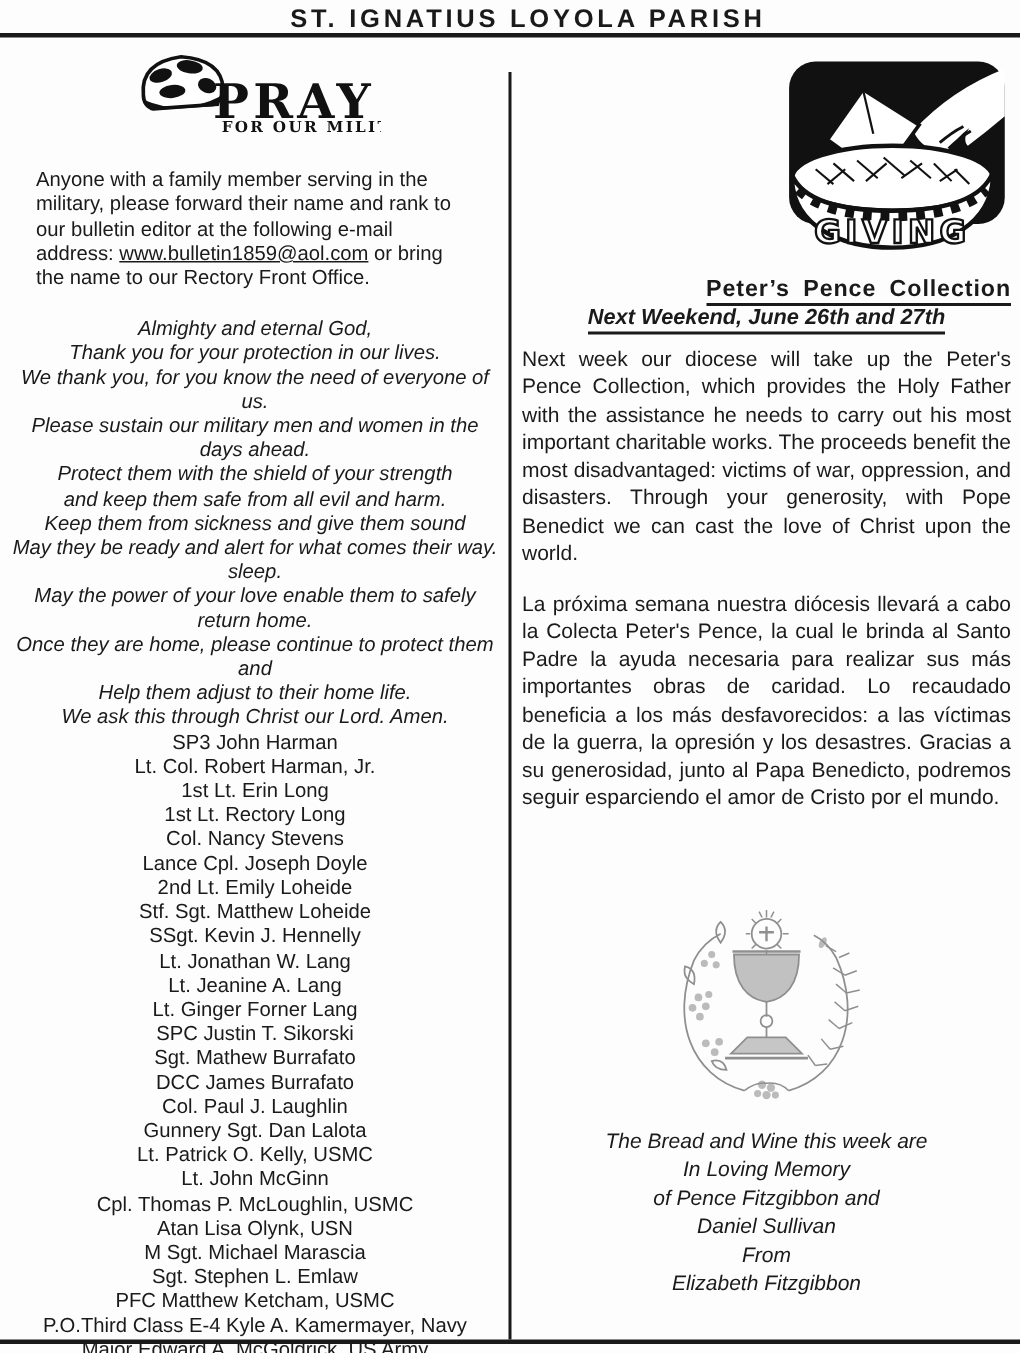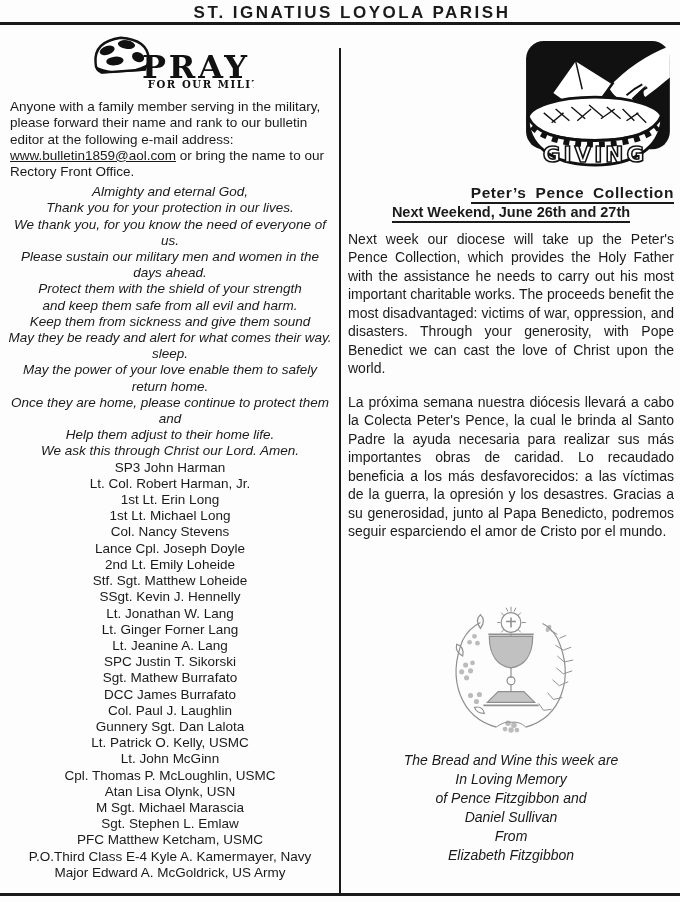--- a/index.html
+++ b/index.html
@@ -20,21 +20,21 @@
   .intro{text-align:left;}
   .intro a{color:#1a1a1a;text-decoration:underline;}
   .prayer-line{text-align:center;font-style:italic;}
   .name-line{text-align:center;}
 
   
   .col-right{position:absolute;left:348px;top:40px;width:326px;font-size:14px;line-height:18.5px;}
   .giving-wrap{text-align:right;}
   .pp-heading{margin-top:8px;text-align:right;font-weight:bold;font-size:15.5px;line-height:19px;
     letter-spacing:.6px;word-spacing:4px;}
-  .pp-subheading{margin-top:1px;text-align:center;font-weight:bold;font-size:14.5px;line-height:18px;}
+  .pp-subheading{margin-top:1px;text-align:center;font-weight:bold;font-size:14.5px;line-height:18px;font-style:italic;}
   .pp-heading span,.pp-subheading span{border-bottom:2px solid #1a1a1a;padding-bottom:1px;}
   .para{margin-top:9px;text-align:justify;}
   .para.es{margin-top:15px;}
   .chalice-wrap{text-align:center;margin-top:46px;}
   .memorial{margin-top:12px;text-align:center;font-style:italic;font-size:14px;line-height:19px;}
 </style>
 </head>
 <body>
 
 <div class="page">
@@ -54,21 +54,21 @@
         <ellipse cx="40" cy="13" rx="9" ry="4.5" fill="#111" transform="rotate(8 40 13)"></ellipse>
         <ellipse cx="52" cy="26" rx="6.5" ry="5" fill="#111" transform="rotate(24 52 26)"></ellipse>
         <ellipse cx="28" cy="30" rx="9" ry="4.5" fill="#111" transform="rotate(-6 28 30)"></ellipse>
         <path d="M9,36 Q35,47 62,33 L60,40 L13,43 Z" fill="#111"></path>
 
         <text x="56" y="48" font-family="DejaVu Serif, serif" font-weight="bold" font-size="33" letter-spacing="3" fill="#111">PRAY</text>
         <text x="62" y="58" font-family="DejaVu Serif, serif" font-weight="bold" font-size="10.5" letter-spacing="1.6" fill="#111">FOR OUR MILITARY</text>
       </svg>
     </div>
 
-    <p class="intro" style="margin:4px;">
+    <p class="intro" style="margin:18px;">
       <span>Anyone with a family member serving in the military, please forward their name and rank to our bulletin editor at the following e-mail address:</span>
       <a href="#">www.bulletin1859@aol.com</a>
       <span>or bring the name to our Rectory Front Office.</span>
     </p>
 
     <div>
         <div class="prayer-line">Almighty and eternal God,</div>
         <div class="prayer-line">Thank you for your protection in our lives.</div>
         <div class="prayer-line">We thank you, for you know the need of everyone of</div>
         <div class="prayer-line">us.</div>
@@ -84,29 +84,29 @@
         <div class="prayer-line">Once they are home, please continue to protect them</div>
         <div class="prayer-line">and</div>
         <div class="prayer-line">Help them adjust to their home life.</div>
         <div class="prayer-line">We ask this through Christ our Lord.  Amen.</div>
       </div>
 
     <div>
         <div class="name-line">SP3 John Harman</div>
         <div class="name-line">Lt. Col. Robert Harman, Jr.</div>
         <div class="name-line">1st Lt. Erin Long</div>
-        <div class="name-line">1st Lt. Michael Long</div>
+        <div class="name-line">1st Lt. Rectory Long</div>
         <div class="name-line">Col. Nancy Stevens</div>
         <div class="name-line">Lance Cpl. Joseph Doyle</div>
         <div class="name-line">2nd Lt. Emily Loheide</div>
         <div class="name-line">Stf. Sgt. Matthew Loheide</div>
         <div class="name-line">SSgt. Kevin J. Hennelly</div>
         <div class="name-line">Lt. Jonathan W. Lang</div>
+        <div class="name-line">Lt. Jeanine A. Lang</div>
         <div class="name-line">Lt. Ginger Forner Lang</div>
-        <div class="name-line">Lt. Jeanine A. Lang</div>
         <div class="name-line">SPC Justin T. Sikorski</div>
         <div class="name-line">Sgt. Mathew Burrafato</div>
         <div class="name-line">DCC James Burrafato</div>
         <div class="name-line">Col. Paul J. Laughlin</div>
         <div class="name-line">Gunnery Sgt. Dan Lalota</div>
         <div class="name-line">Lt. Patrick O. Kelly, USMC</div>
         <div class="name-line">Lt. John McGinn</div>
         <div class="name-line">Cpl. Thomas P. McLoughlin, USMC</div>
         <div class="name-line">Atan Lisa Olynk,  USN</div>
         <div class="name-line">M Sgt. Michael Marascia</div>

